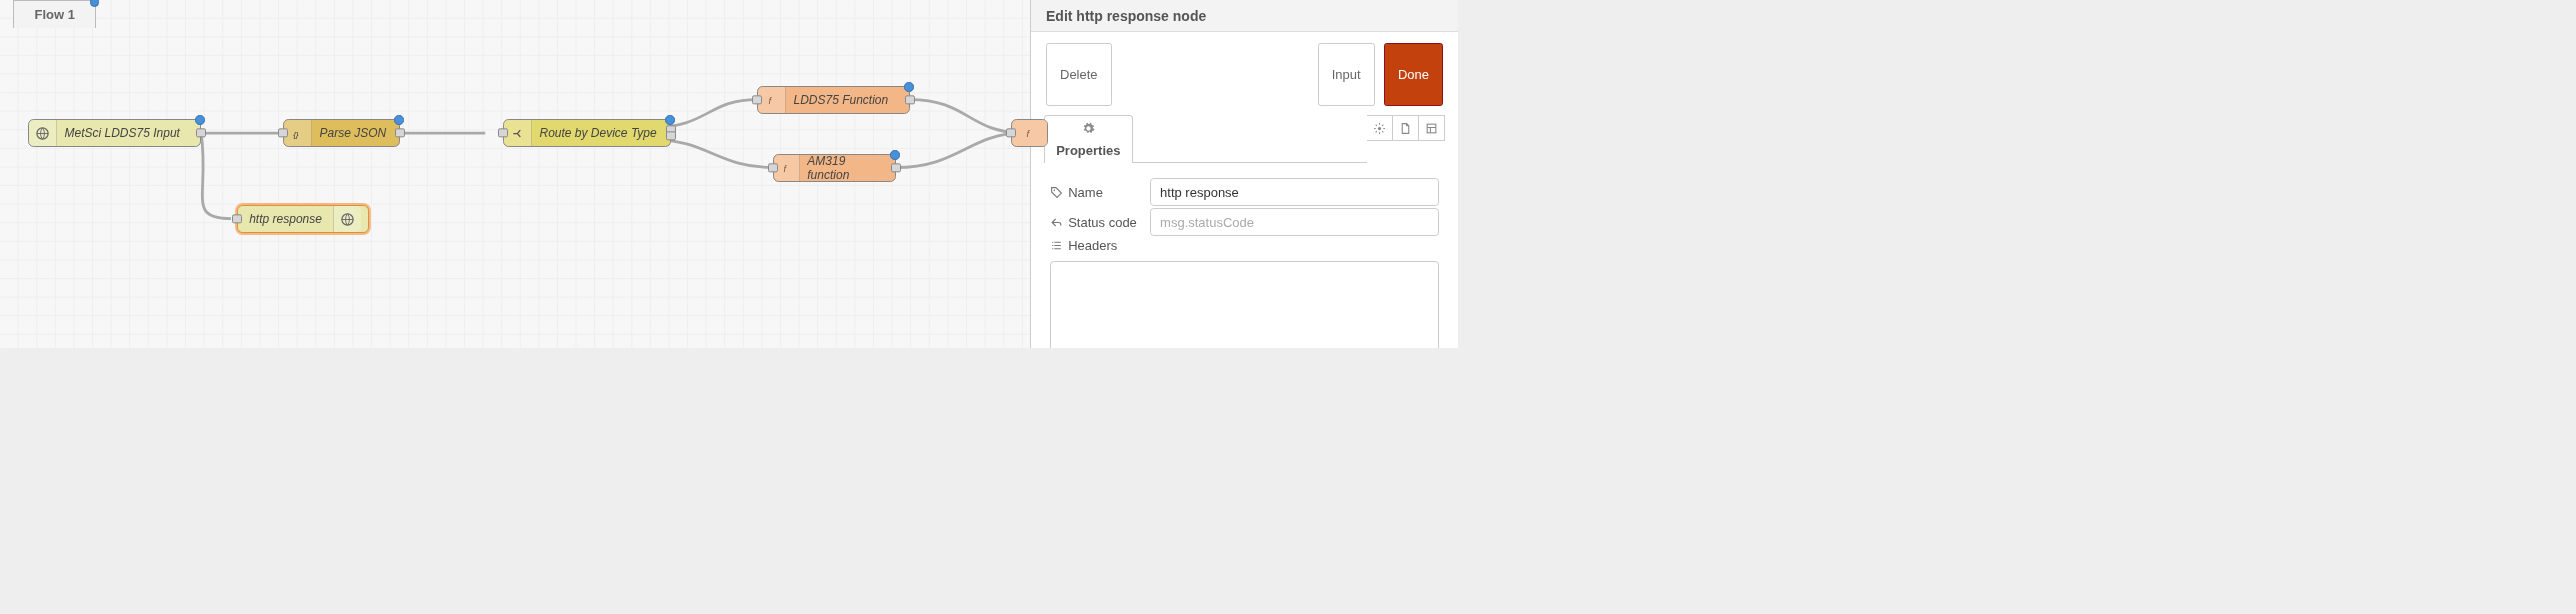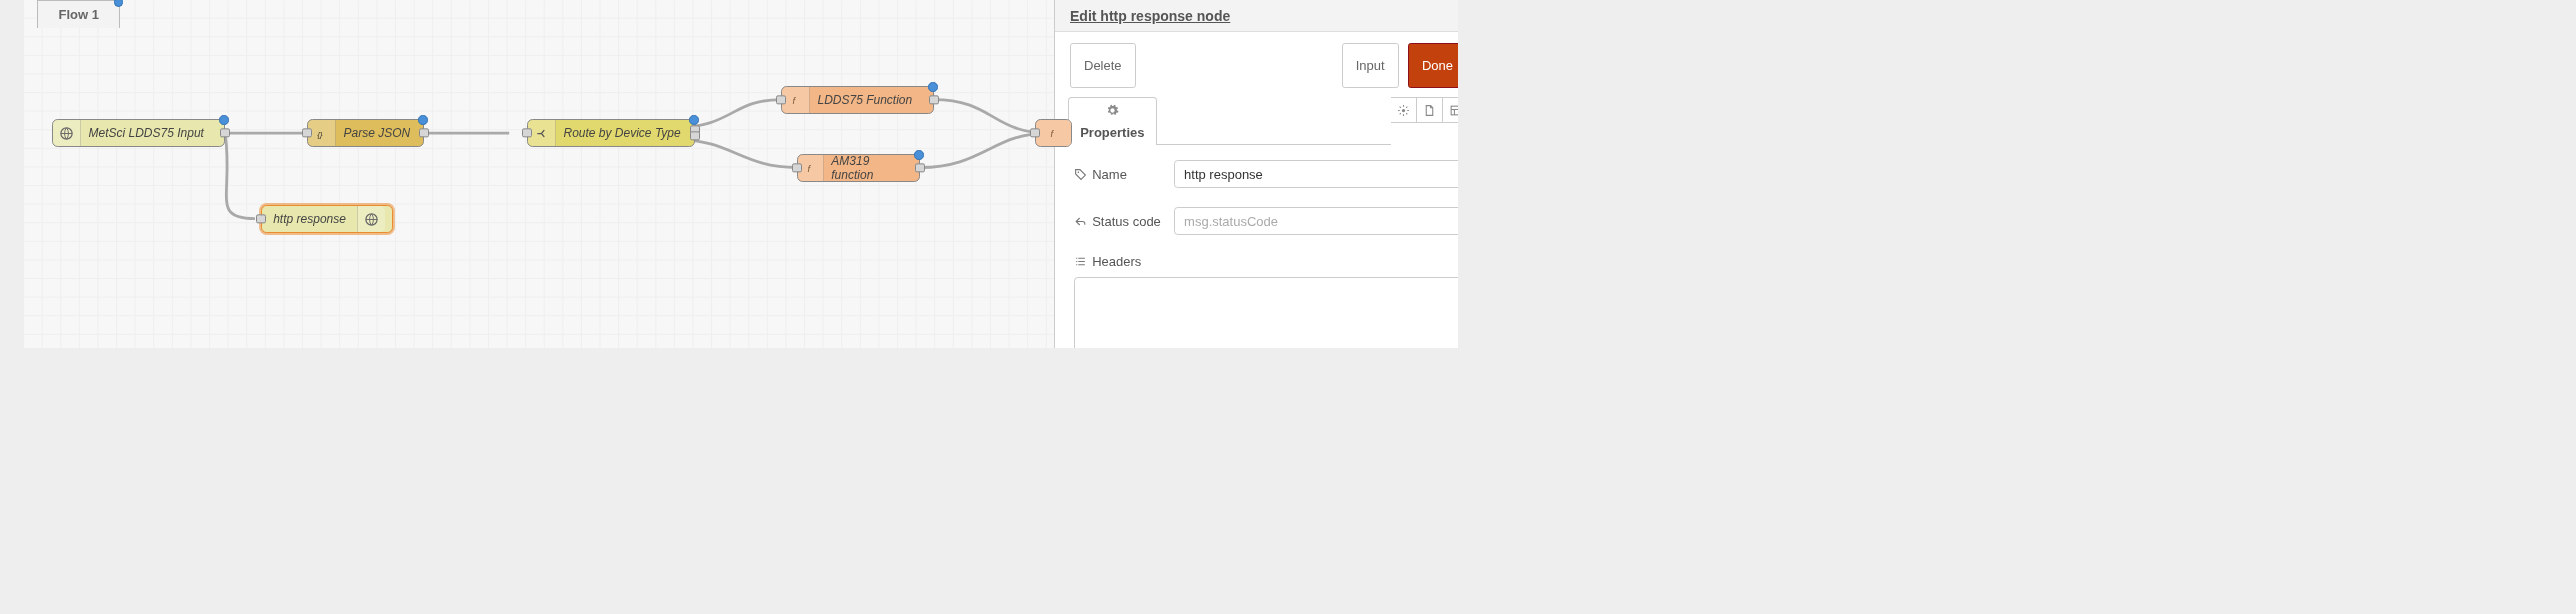--- a/index.html
+++ b/index.html
@@ -1,17 +1,17 @@
 <!DOCTYPE html>
 <html style="font-size:15px"><head>
 <meta charset="utf-8">
 <style>
   * { box-sizing: border-box; margin: 0; padding: 0; font-family: Helvetica, Arial, sans-serif; }
   html, body { width: 1458px; height: 348px; overflow: hidden; background: #eee; }
-  .app { display: flex; width: 100%; height: 100%; margin-left: 24px; }
+  .app { display: flex; width: 100%; height: 100%; }
 
   
   .canvas-wrap { position: relative; flex: 1 1 auto; height: 100%; }
   .tabbar { position: absolute; top: 0; left: 0; right: 0; height: 28px; display: flex; align-items: flex-start; z-index: 4; }
   .tab {
     position: relative;
     height: 28px; padding: 0 20.5px;
     background: #f3f3f3; border: 0.9px solid #bbb; border-bottom: none;
     display: flex; align-items: center;
     font-size: 13px; color: #666; font-weight: 600;
@@ -91,49 +91,49 @@
   .sidebar {
     flex: 0 0 428px; height: 100%;
     background: #fff; border-left: 0.9px solid #ccc;
     display: flex; flex-direction: column;
     font-size: 13px; color: #555;
   }
   .sb-head {
     background: #f3f3f3; border-bottom: 0.9px solid #ddd;
     padding: 7.5px 15px;
   }
-  .sb-title { font-size: 14px; color: #555; font-weight: 600; text-decoration: underline; }
+  .sb-title { font-size: 14px; color: #555; font-weight: 600; }
   .sb-actions {
     display: flex; align-items: center; gap: 9.3px;
     padding: 11.2px 15px 9.3px;
   }
   .btn {
     border: 0.9px solid #ccc; background: #fff; color: #666;
-    padding: 14px 13px; border-radius: 2.8px; font-size: 13px;
+    padding: 23px 13px; border-radius: 2.8px; font-size: 13px;
     cursor: pointer;
   }
   .btn.primary { background: #c2410c; border-color: #8e0f1c; color: #fff; }
   .spacer { flex: 1; }
 
   .prop-tabs { display: flex; align-items: stretch; padding: 0 13px; }
   .prop-tab {
     border: 0.9px solid #ccc; border-bottom: none;
     border-top-left-radius: 3.7px; border-top-right-radius: 3.7px;
     padding: 5.6px 11.2px; display: flex; align-items: center; gap: 7.5px;
     font-size: 13px; color: #555; font-weight: 600; background: #fff; flex-direction: column;
   }
   .prop-tabs .fill { flex: 1; border-bottom: 0.9px solid #ccc; }
   .mini-btn {
     width: 26px; height: 26px; border: 0.9px solid #ccc; border-left: none;
     display: flex; align-items: center; justify-content: center; color: #777;
     background: #fff;
   }
   .mini-btn:first-of-type { border-left: 0.9px solid #ccc; }
 
-  .form { padding: 15px 18.6px; display: flex; flex-direction: column; gap: 19px; }
+  .form { padding: 15px 18.6px; display: flex; flex-direction: column; gap: 2px; }
   .row { display: flex; align-items: center; gap: 11.2px; }
   .row label { width: 89px; display: flex; align-items: center; gap: 5.6px; color: #555; font-size: 13px; }
   .row input[type=text] {
     flex: 1; height: 28px; padding: 0 9.3px;
     border: 0.9px solid #ccc; border-radius: 3.7px; font-size: 13px; color: #333;
   }
   .row input::placeholder { color: #aaa; }
   .headers-label { display: flex; align-items: center; gap: 5.6px; color: #555; }
   .headers-box {
     flex: 1; width: 100%; height: 112px;

